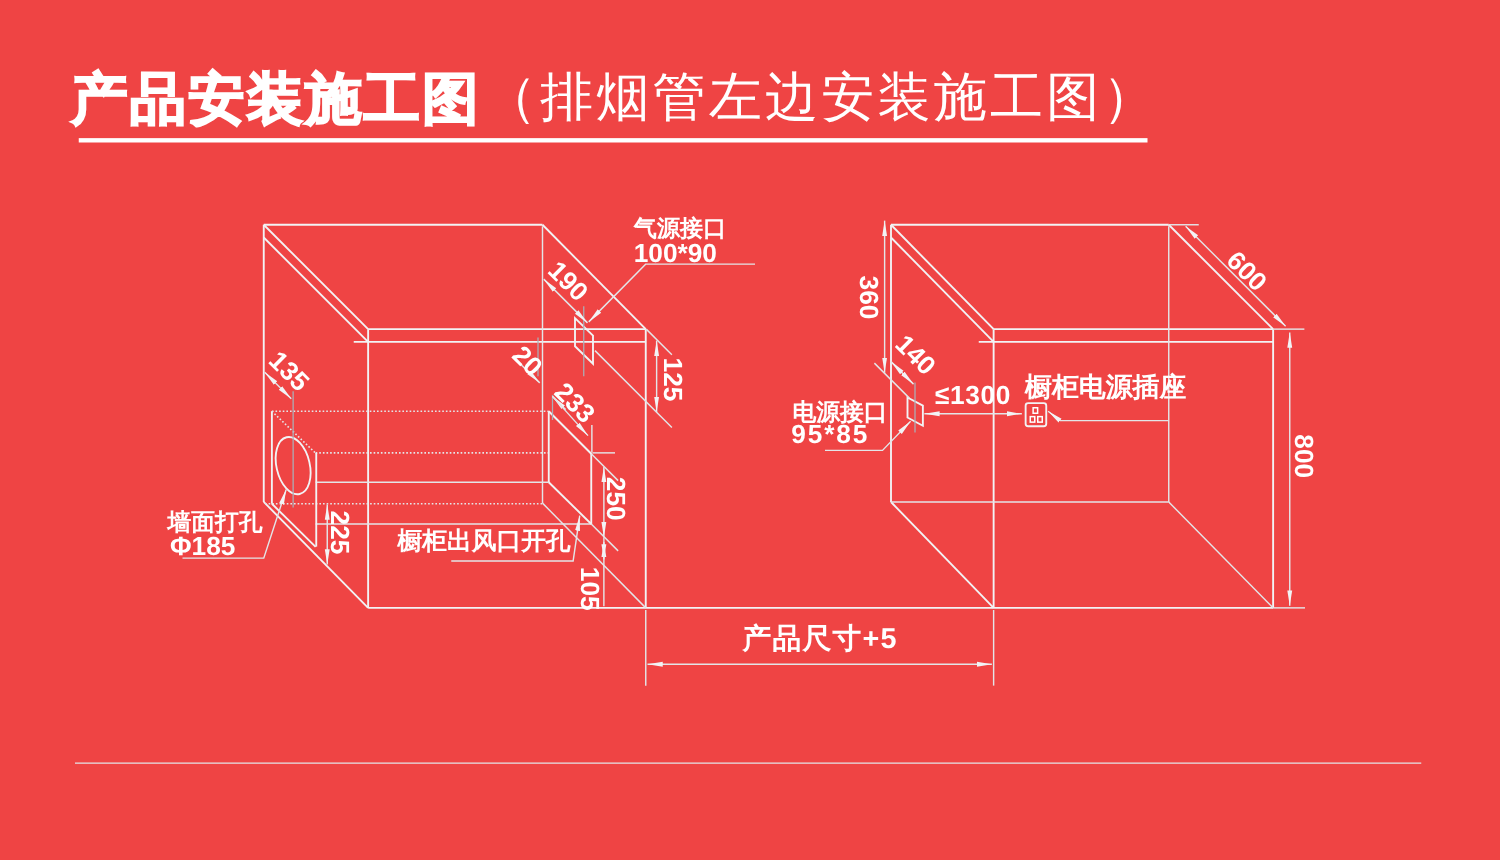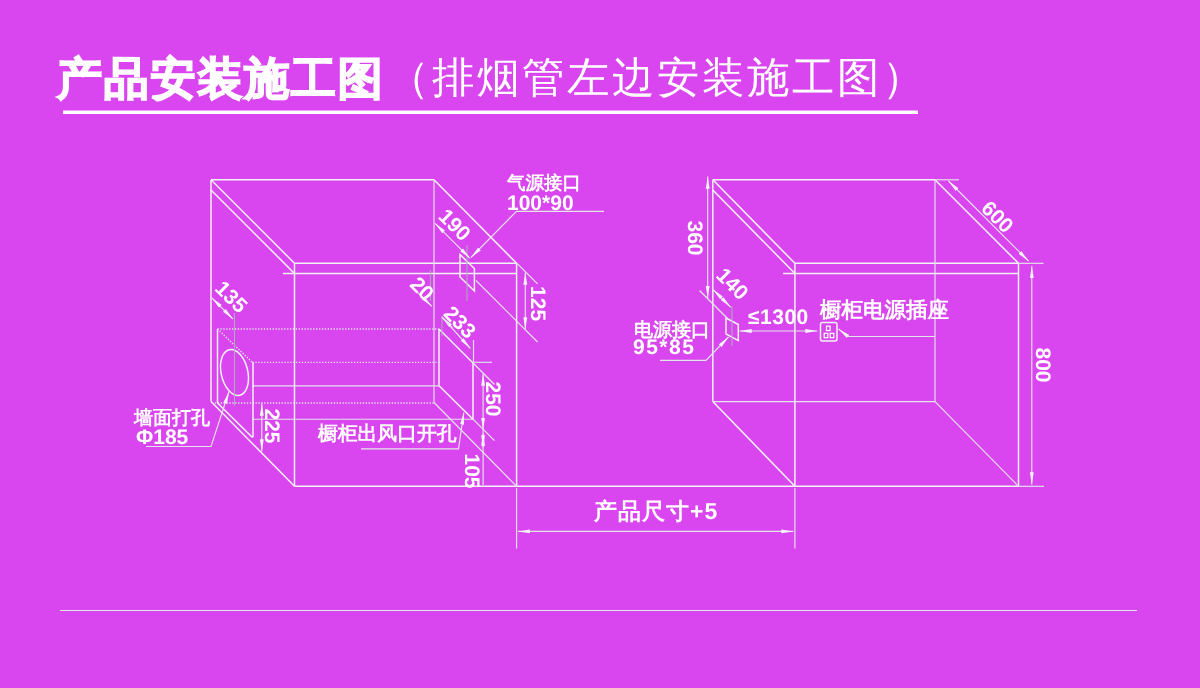--- a/index.html
+++ b/index.html
@@ -1,16 +1,16 @@
 <!DOCTYPE html>
 <html><head>
 <meta charset="utf-8">
 <style>
   html,body{margin:0;padding:0;background:#2a2d35;}
-  #page{position:relative;width:1200px;height:688px;background:#d946ef;overflow:hidden;
+  #page{position:relative;width:1200px;height:688px;background:#ef4444;overflow:hidden;
         font-family:"Liberation Sans", sans-serif;}
   svg{position:absolute;left:0;top:0;} svg text{text-rendering:geometricPrecision;}
   .e{stroke:#f2f3f5;stroke-width:1.5;fill:none;}
   .t{stroke:#e3e5e8;stroke-width:1.15;fill:none;}
   .f{stroke:#aab0b8;stroke-width:1;fill:none;}
   .d{stroke:#e4e6e9;stroke-width:1.3;fill:none;stroke-dasharray:1.3 1.6;}
   .lab{font-family:"Liberation Sans",sans-serif;font-weight:bold;fill:#fff;}
   .num{font-family:"Liberation Sans",sans-serif;font-weight:bold;fill:#fff;font-size:21px;}
 </style>
 </head>

